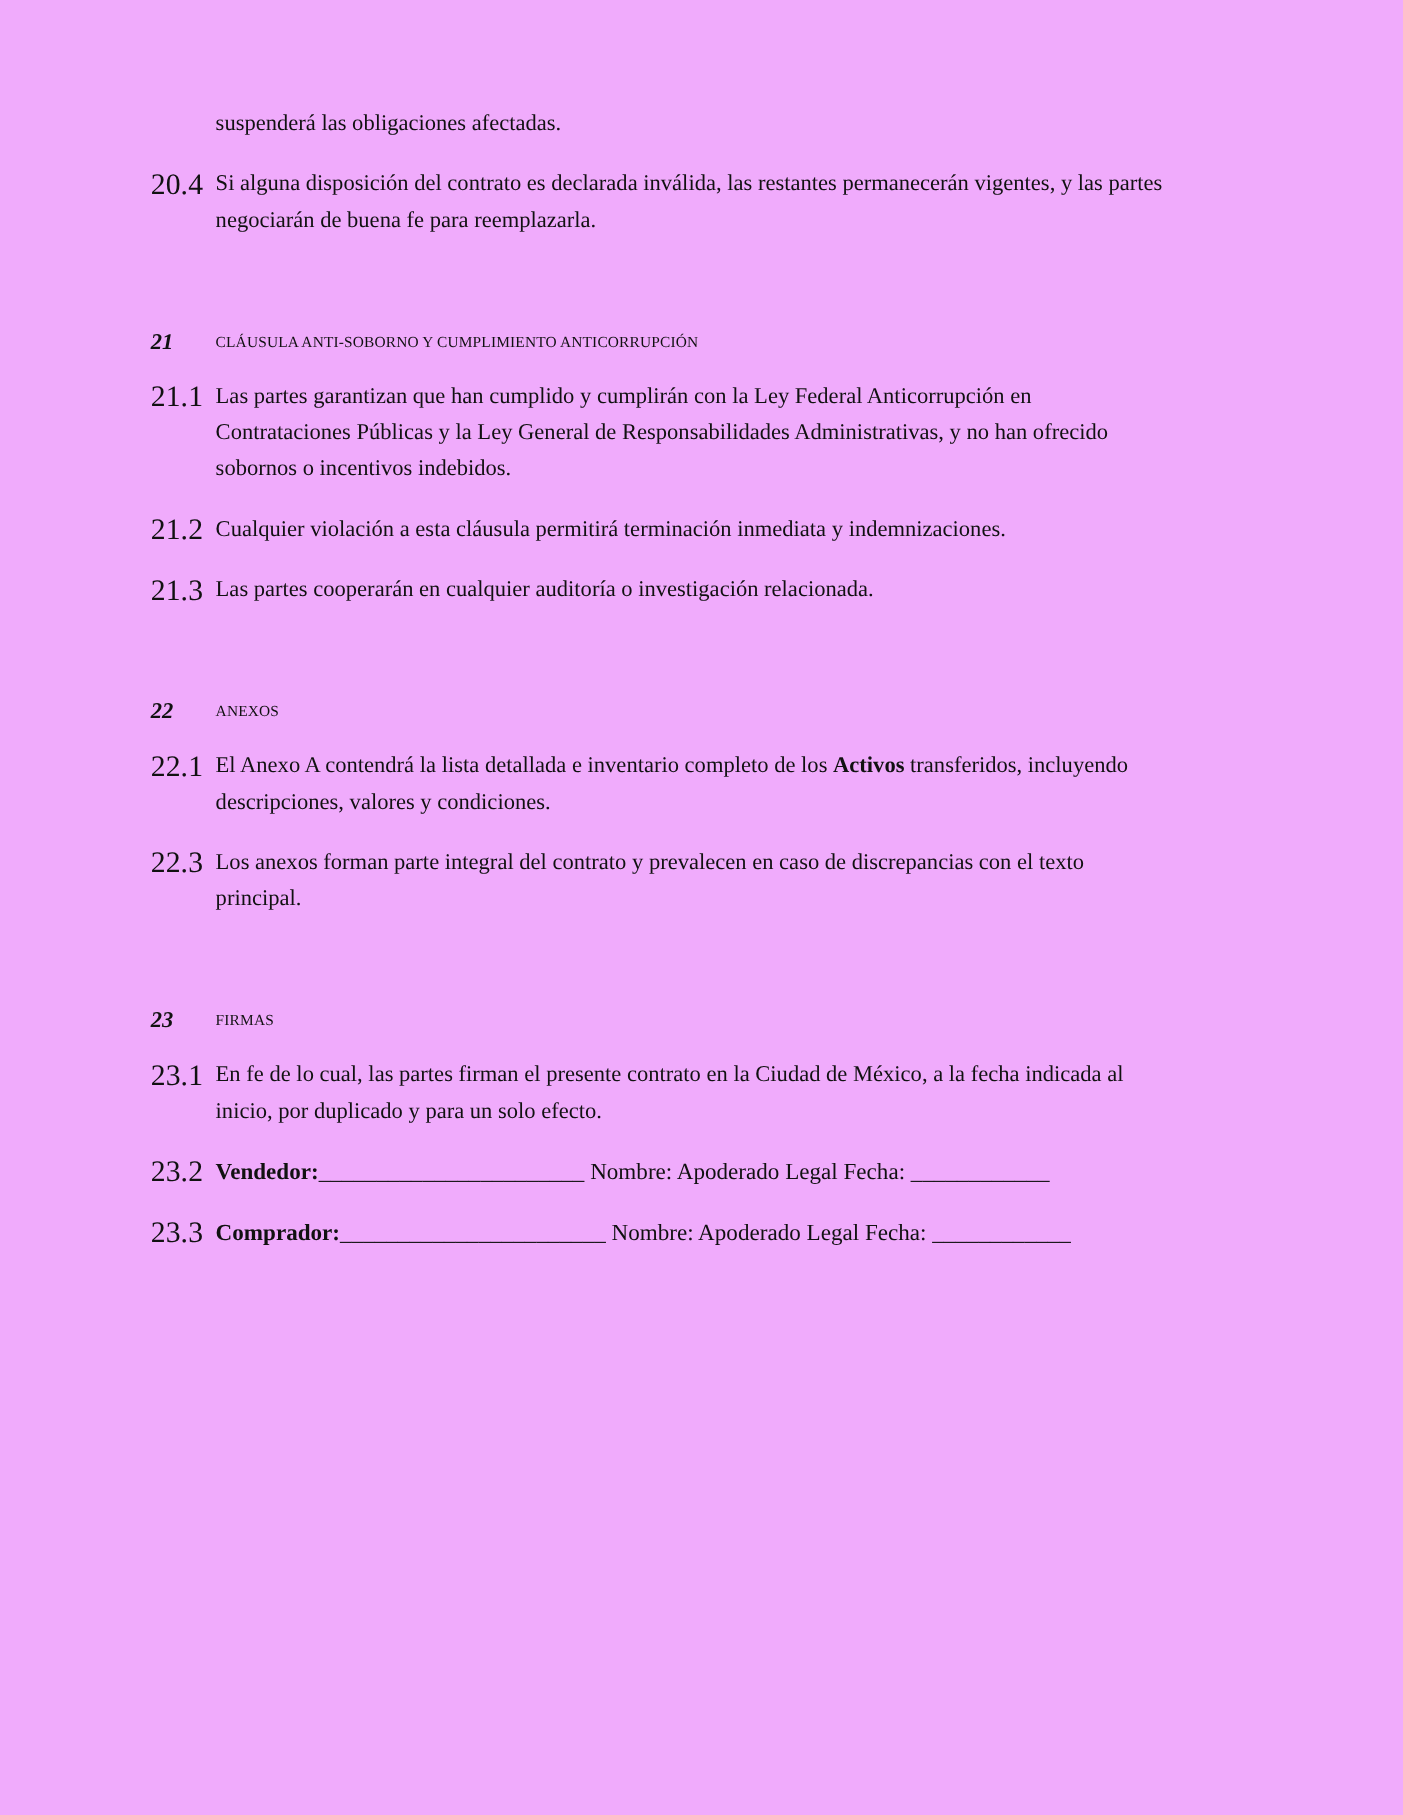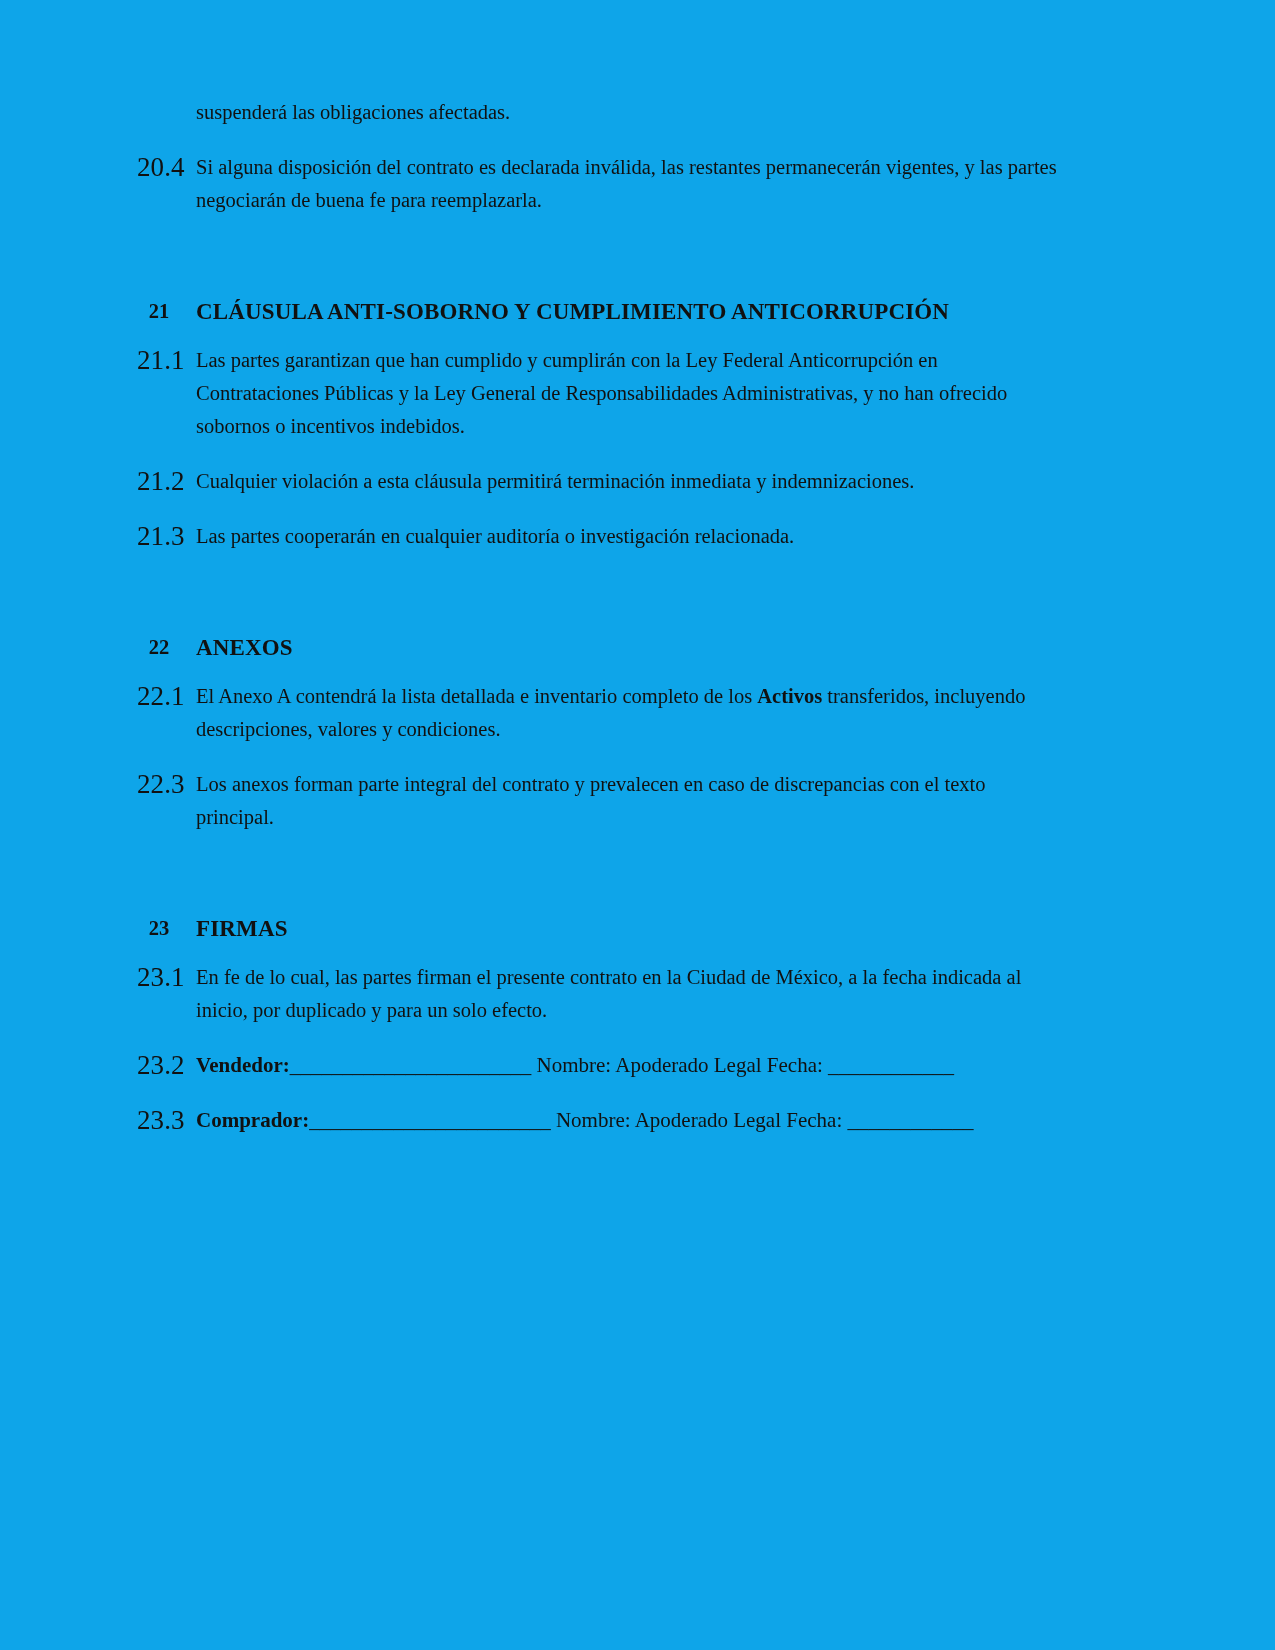--- a/index.html
+++ b/index.html
@@ -12,21 +12,21 @@
     height: 1650px;
     font-family: "Liberation Serif", "DejaVu Serif", serif;
     color: #111111;
     -webkit-font-smoothing: antialiased;
   }
 
   .page {
     position: relative;
     width: 1275px;
     height: 1650px;
-    background: #0ea5e9;
+    background: #f0abfc;
     box-sizing: border-box;
     padding: 96px 213px 96px 137px;
   }
 
   
   .clause {
     display: flex;
     align-items: flex-start;
     margin: 0 0 22px 0;
   }
@@ -59,31 +59,32 @@
   
   .heading {
     display: flex;
     align-items: flex-start;
     margin: 0;
     padding: 0;
   }
   .heading-num {
     flex: 0 0 44px;
     width: 44px;
-    text-align: center;
+    text-align: left;
     font-size: 20.5px;
     line-height: 33px;
     font-weight: bold;
+    font-style: italic;
   }
   .heading-title {
     flex: 1 1 auto;
     padding-left: 15px;
-    font-size: 23px;
+    font-size: 14px;
     line-height: 33px;
-    font-weight: bold;
+    font-weight: normal;
     letter-spacing: 0.15px;
   }
 
   
   .gap-before-heading { height: 56px; }
   .gap-after-heading  { height: 16px; }
 
   .b { font-weight: bold; margin-top: 22px; }
 
   .sig-line {

